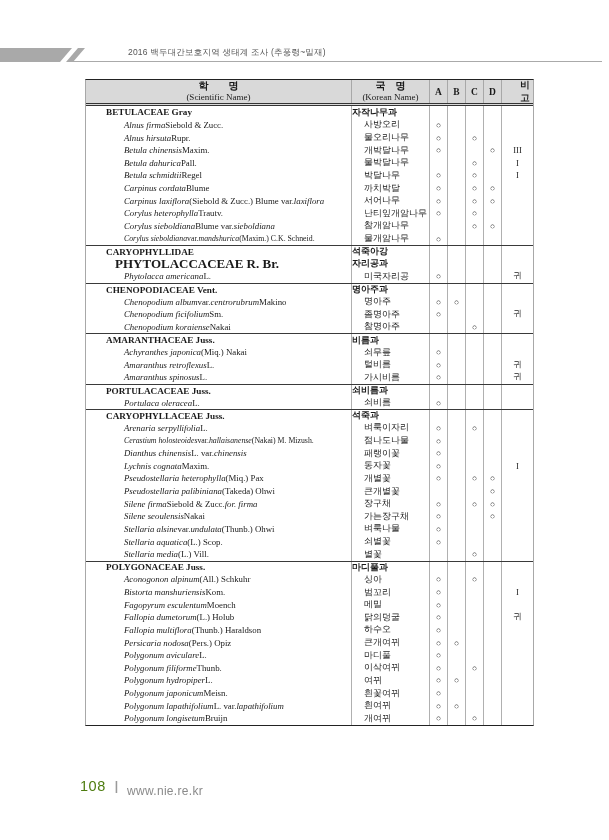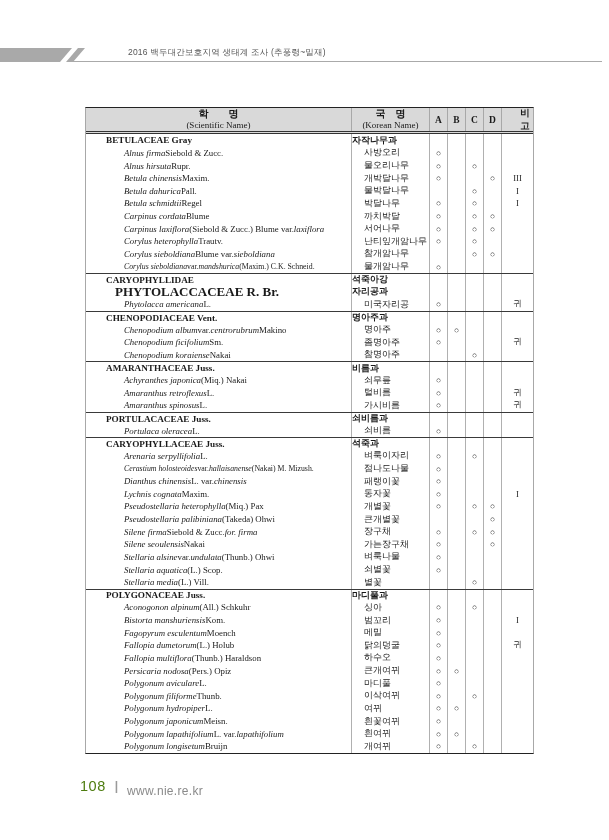--- a/index.html
+++ b/index.html
@@ -13,21 +13,21 @@
   .hdr-bar-svg { position:absolute; left:0; top:48px; }
   .hdr-title {
     position:absolute; left:88px; top:47px;
     font-family:"Liberation Sans", sans-serif; font-size:8.5px; color:#555;
     letter-spacing:0.2px; white-space:nowrap;margin-left:40px;
   }
   .hdr-rule { position:absolute; left:70px; top:61px; width:532px; height:1px; background:#aaaaaa; }
 
   
   .tbl {
-    position:absolute; left:85px; top:107px; width:449px;
+    position:absolute; left:85px; top:79px; width:449px;
     border-top:1.5px solid #222; border-bottom:1.5px solid #222;
     border-left:1px solid #a8a8a8; border-right:1px solid #a8a8a8;
     font-size:9px;
   }
   .thead {
     display:flex; height:26px; background:#d9d9d9;
     border-bottom:3px double #333;
   }
   .hcell {
     display:flex; flex-direction:column; justify-content:center; align-items:center;

